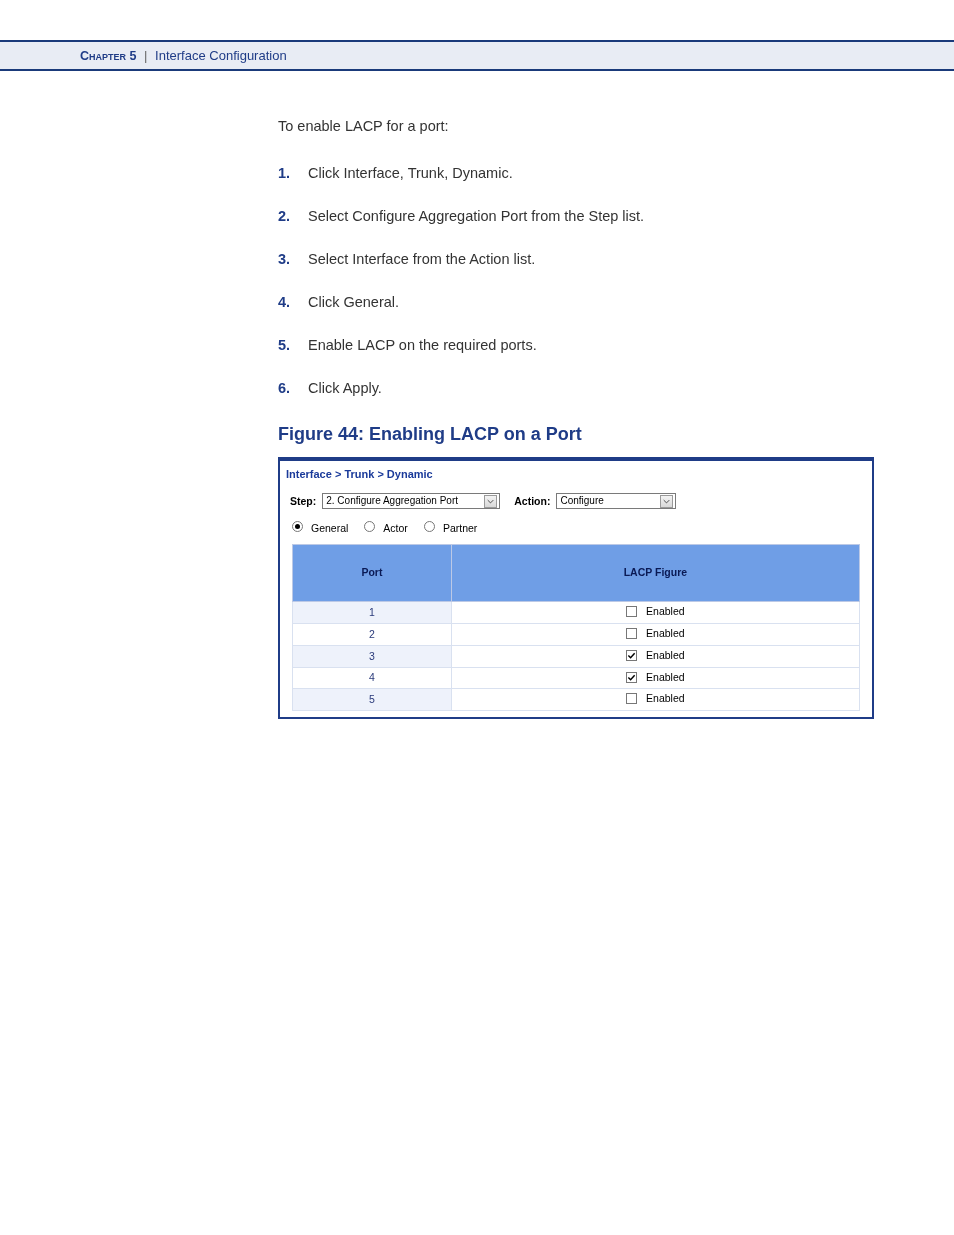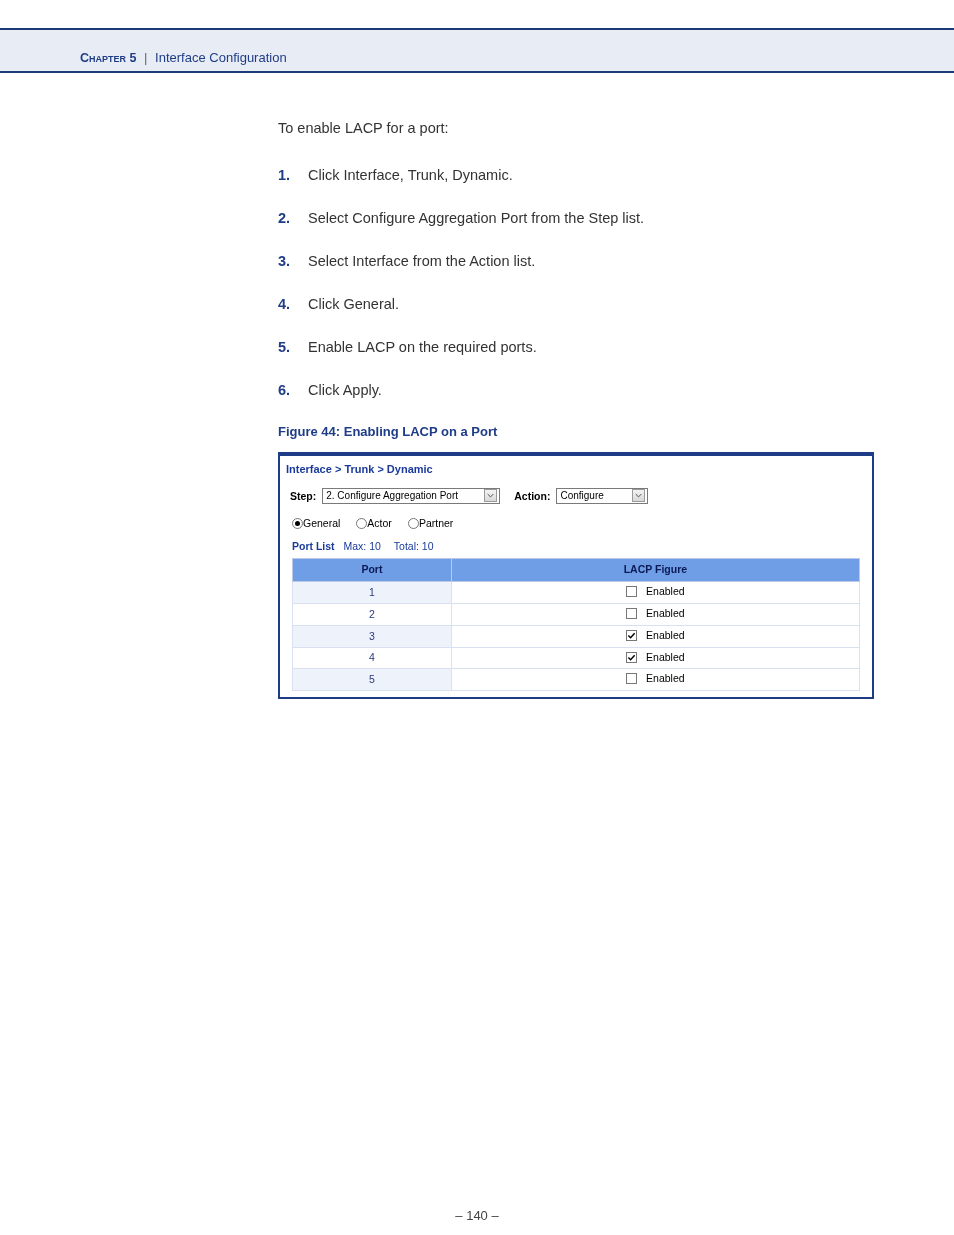--- a/index.html
+++ b/index.html
@@ -13,22 +13,22 @@
     width: 954px;
     min-height: 1235px;
     margin: 0 auto;
     position: relative;
     box-sizing: border-box;
   }
   .topbar {
     border-top: 2px solid #1a3a7a;
     border-bottom: 2px solid #1a3a7a;
     background: #e8ecf4;
-    padding: 20px 0 6px 0;
-    margin-top: 28px;
+    padding: 6px 0 6px 0;
+    margin-top: 40px;
   }
   .topbar-inner {
     margin-left: 80px;
   }
   .chapter-line {
     font-size: 13px;
     color: #1f3c87;
   }
   .chapter-label {
     font-variant: small-caps;
@@ -67,21 +67,21 @@
     position: absolute;
     left: 0;
     top: 0;
     color: #1f3c87;
     font-weight: bold;
     font-size: 14.5px;
   }
   .figure-caption {
     color: #1f3c87;
     font-weight: bold;
-    font-size: 13px;
+    font-size: 18px;
     margin-top: 14px;
     margin-bottom: 10px;
   }
   
   .figure-box {
     border: 2px solid #1f3c87;
     border-top-width: 4px;
     font-family: Arial, sans-serif;
     width: 592px;
   }
@@ -125,22 +125,21 @@
   .fake-select .arrow svg { width: 7px; height: 5px; }
   .radios {
     font-size: 10.5px;
     padding: 2px 12px 8px 12px;
     display: flex;
     gap: 16px;
     color: #000;
   }
   .radio-item {
     display: inline-flex;
-    align-items: center;
-    gap: 0;
+    gap: 8px;
   }
   .fake-radio {
     width: 11px;
     height: 11px;
     border: 1px solid #777;
     border-radius: 50%;
     background: #fff;
     display:inline-flex;align-items:center;justify-content:center;
     box-sizing:border-box;
   }
@@ -160,21 +159,21 @@
     width: calc(100% - 24px);
     margin: 0 12px 6px 12px;
     border-collapse: collapse;
     font-size: 10.5px;
   }
   table.port-table th {
     background: #6f9ee6;
     color: #0a1a55;
     font-weight: bold;
     text-align: center;
-    padding: 3px 4px;
+    padding: 20px 4px;
     border: 1px solid #bcc9e6;
   }
   table.port-table td {
     border: 1px solid #d9e1f0;
     text-align: center;
     padding: 2px 4px;
     color: #2a3a7a;
     background:#fff;
   }
   table.port-table tr:nth-child(odd) td.portcell { background:#eef2fb; }
@@ -239,21 +238,21 @@
         <span class="lbl">Step:</span>
         <span class="fake-select" style="width:178px">
           <span>2. Configure Aggregation Port</span>
           <span class="arrow">
               <svg viewBox="0 0 10 6">
                 <path d="M1 1 L5 5 L9 1" fill="none" stroke="#333" stroke-width="1.2"></path>
               </svg>
             </span>
         </span>
         <span class="lbl" style="margin-left:8px">Action:</span>
-        <span class="fake-select" style="width:92px">
+        <span class="fake-select" style="width:120px">
           <span>Configure</span>
           <span class="arrow">
               <svg viewBox="0 0 10 6">
                 <path d="M1 1 L5 5 L9 1" fill="none" stroke="#333" stroke-width="1.2"></path>
               </svg>
             </span>
         </span>
       </div>
 
       <div class="radios">
@@ -264,25 +263,20 @@
         <span class="radio-item">
           <span class="fake-radio"></span>
           <span>Actor</span>
         </span>
         <span class="radio-item">
           <span class="fake-radio"></span>
           <span>Partner</span>
         </span>
       </div>
 
-      <div class="portlist-line">
-        <span class="pl">Port List</span>
-        <span class="mx">Max: 10</span>
-        <span class="tt">Total: 10</span>
-      </div>
 
       <table class="port-table">
         <thead>
           <tr>
             <th style="width:28%">Port</th>
             <th>LACP Figure</th>
           </tr>
         </thead>
         <tbody id="port-rows">
             <tr>
@@ -326,15 +320,14 @@
               <td class="statuscell"><span class="status-inner">
                   <span class="fake-check"></span>
                   <span>Enabled</span>
                 </span></td>
             </tr>
           </tbody>
       </table>
     </div>
   </div>
 
-  <div class="page-num">–  140  –</div>
 
 </div>
 
 </body></html>

